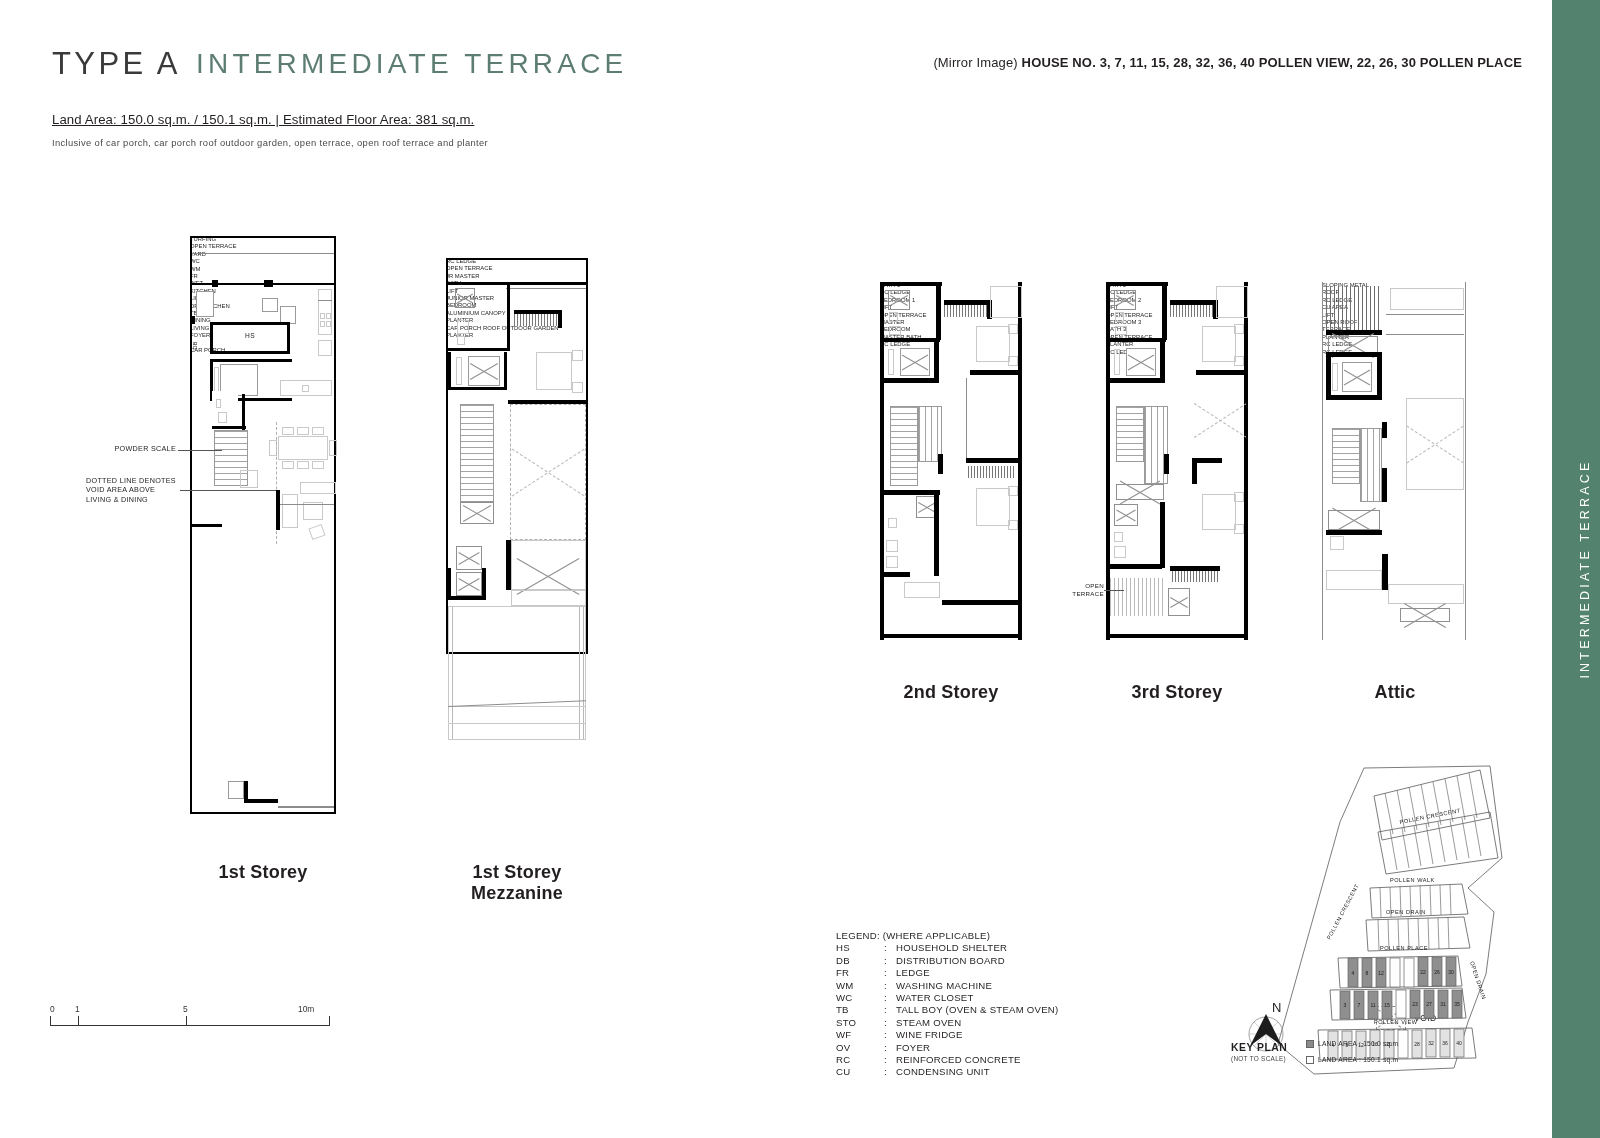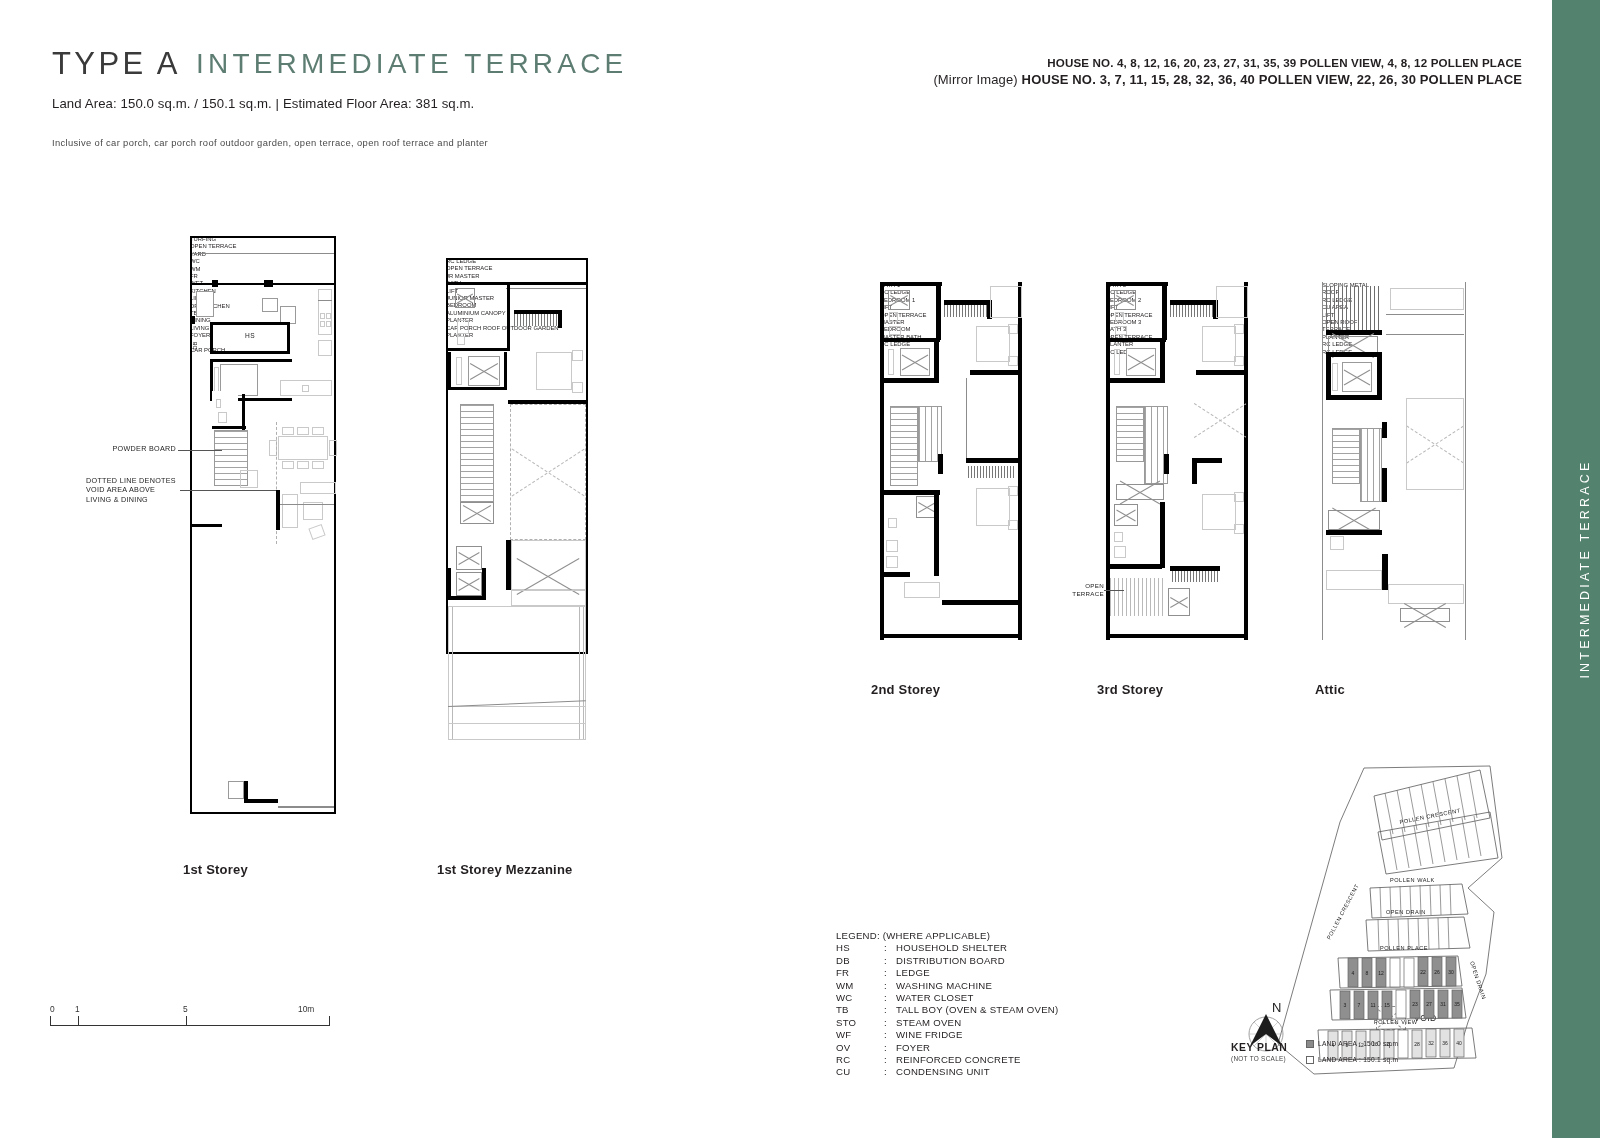--- a/index.html
+++ b/index.html
@@ -19,21 +19,21 @@
 
   
   .hdr-type{position:absolute;left:52px;top:46px;font-size:31px;letter-spacing:3.4px;color:#3a3a3a;font-weight:300;}
   .hdr-sub{position:absolute;left:196px;top:48px;font-size:28px;letter-spacing:4.2px;color:#5d7d72;font-weight:300;}
   .hdr-houses{position:absolute;right:78px;top:54px;text-align:right;width:640px;}
   .hdr-houses .l1{font-size:11.6px;font-weight:bold;letter-spacing:.15px;line-height:17px;}
   .hdr-houses .l2{font-size:13px;line-height:17px;letter-spacing:.15px;}
   .hdr-houses .l2 b{font-weight:bold;}
   .hdr-houses .mirror{font-weight:normal;}
 
-  .area-line{position:absolute;left:52px;top:96px;font-size:13.2px;letter-spacing:.1px;}
+  .area-line{position:absolute;left:52px;top:112px;font-size:13.2px;letter-spacing:.1px;text-decoration:underline;}
   .area-note{position:absolute;left:52px;top:136px;font-size:9.4px;line-height:13.2px;letter-spacing:.35px;color:#4a4a4a;}
 
   
   .plan{position:absolute;}
   .w{position:absolute;background:#000;}          
   .tw{position:absolute;background:#8c8c8c;}      
   .rm{position:absolute;border:1px solid #9a9a9a;box-sizing:border-box;background:#fff;}
   .rmL{position:absolute;border:1px solid #c9c9c9;box-sizing:border-box;}
   .lbl{position:absolute;font-size:6.6px;letter-spacing:.35px;color:#1c1c1c;text-align:center;line-height:8.2px;white-space:pre-line;}
   .lbl6{font-size:5.9px;line-height:7.4px;}
@@ -53,21 +53,21 @@
     background-image:repeating-linear-gradient(90deg,#6d6d6d 0 1.2px,transparent 1.2px 4px);}
   .stair{position:absolute;border:1px solid #9a9a9a;box-sizing:border-box;
     background-image:repeating-linear-gradient(180deg,#a3a3a3 0 1px,transparent 1px 6px);}
   .stairv{position:absolute;border:1px solid #9a9a9a;box-sizing:border-box;
     background-image:repeating-linear-gradient(90deg,#a3a3a3 0 1px,transparent 1px 6px);}
   .grass{position:absolute;
     background-image:repeating-linear-gradient(90deg,#b9b9b9 0 1px,transparent 1px 4px);}
   .arrowline{position:absolute;height:0;border-top:.8px solid #555;}
   .ann{position:absolute;font-size:7.2px;letter-spacing:.3px;line-height:9.4px;color:#1c1c1c;}
 
-  .storey-cap{position:absolute;font-size:13px;font-weight:bold;letter-spacing:.2px;text-align:left;}
+  .storey-cap{position:absolute;font-size:18px;font-weight:bold;letter-spacing:.2px;text-align:center;}
 
   
   .legend{position:absolute;left:836px;top:930px;font-size:9.6px;line-height:12.4px;letter-spacing:.25px;}
   .legend .ttl{letter-spacing:.25px;}
   .legend table{border-collapse:collapse;}
   .legend td{font-size:9.6px;line-height:12.4px;letter-spacing:.25px;padding:0;vertical-align:top;}
   .legend td.k{width:48px;}
   .legend td.c{width:12px;}
 
   
@@ -96,21 +96,20 @@
 </style>
 </head>
 <body>
 
 <div class="page">
 
   <div class="hdr-type">TYPE A</div>
   <div class="hdr-sub">INTERMEDIATE TERRACE</div>
 
   <div class="hdr-houses">
-    <div class="l1">HOUSE NO. 4, 8, 12, 16, 20, 23, 27, 31, 35, 39 POLLEN VIEW, 4, 8, 12 POLLEN PLACE</div>
     <div class="l2"><span class="mirror">(Mirror Image) </span><b>HOUSE NO. 3, 7, 11, 15, 28, 32, 36, 40 POLLEN VIEW, 22, 26, 30 POLLEN PLACE</b></div>
   </div>
 
   <div class="area-line">Land Area: 150.0 sq.m. / 150.1 sq.m.  |  Estimated Floor Area: 381 sq.m.</div>
   <div class="area-note">Inclusive of car porch, car porch roof outdoor garden, open terrace,
 open roof terrace and planter</div>
 
   <div class="plan" style="left:190px;top:236px;width:146px;height:578px;">
     <div class="outline" style="left:0;top:0;width:146px;height:578px;"></div>
 
@@ -192,21 +191,21 @@
     <div class="w" style="left:2px;top:288px;width:30px;height:3px;"></div>
     <div class="w" style="left:86px;top:254px;width:4px;height:40px;"></div>
     <div class="tw" style="left:90px;top:268px;width:54px;height:1px;"></div>
 
     <div class="lbl6" style="left:32px;top:474px;width:80px;">CAR PORCH</div>
     <div class="rm" style="left:38px;top:545px;width:16px;height:18px;"></div>
     <div class="w" style="left:54px;top:545px;width:4px;height:20px;"></div>
     <div class="w" style="left:54px;top:563px;width:34px;height:4px;"></div>
     <div class="tw" style="left:88px;top:570px;width:56px;height:2px;"></div>
 
-    <div class="ann" style="left:-104px;top:208px;width:90px;text-align:right;">POWDER BOARD</div>
+    <div class="ann" style="left:-104px;top:208px;width:90px;text-align:right;">POWDER SCALE</div>
     <div class="arrowline" style="left:-12px;top:214px;width:44px;"></div>
     <div class="ann" style="left:-104px;top:240px;width:92px;text-align:left;">DOTTED LINE
 DENOTES VOID
 AREA ABOVE
 LIVING &amp; DINING</div>
     <div class="arrowline" style="left:-10px;top:254px;width:96px;"></div>
   </div>
   <div class="storey-cap" style="left:183px;top:862px;width:160px;">1st Storey</div>
 
   <div class="plan" style="left:446px;top:258px;width:142px;height:504px;">

